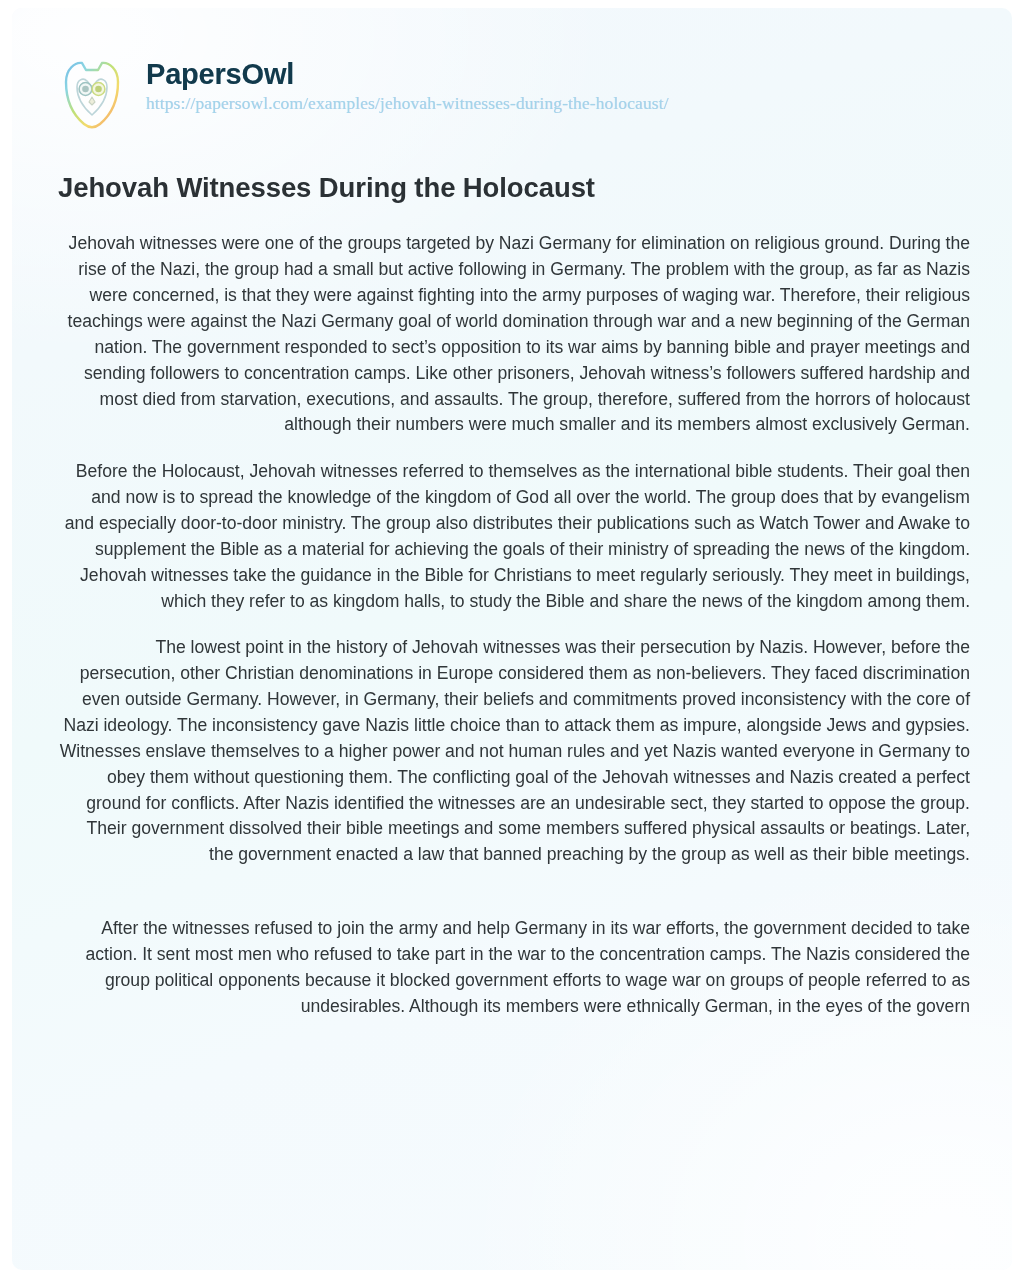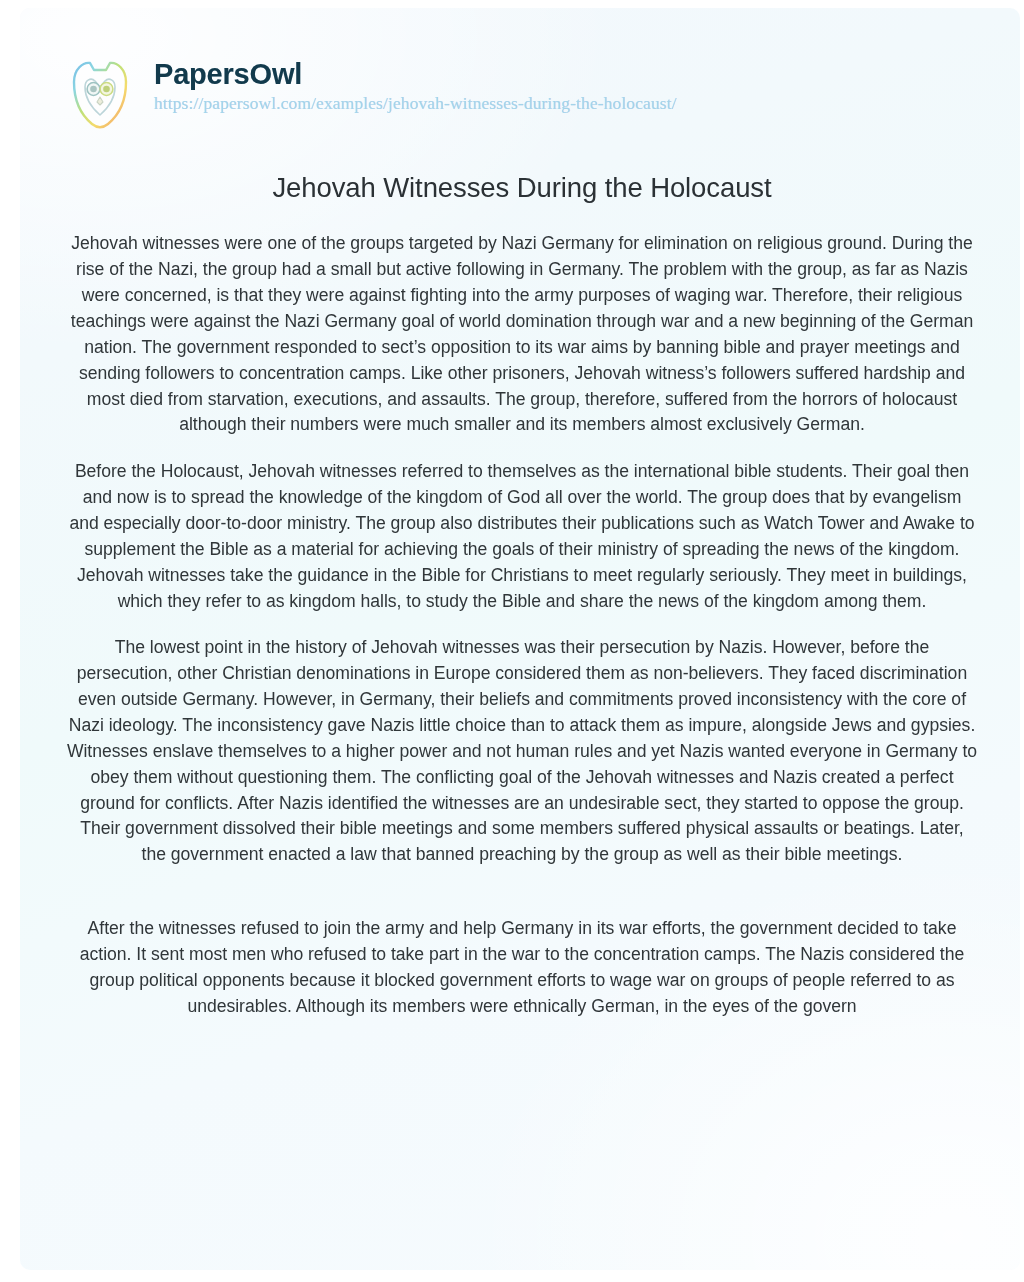--- a/index.html
+++ b/index.html
@@ -20,21 +20,21 @@
   #screenshot {
     position: relative;
     width: 1024px;
     height: 1282px;
     background: #ffffff;
   }
 
   
   #page-card {
     position: absolute;
-    left: 20px;
+    left: 12px;
     top: 8px;
     width: 1000px;
     height: 1262px;
     border-radius: 10px;
     background:
       linear-gradient(160deg, #f3f8fd 0%, #f2f9fc 22%, #f0fafb 46%, #f4fafd 70%, #f6fbfe 100%);
     overflow: hidden;
   }
 
   
@@ -110,35 +110,34 @@
   .article {
     position: absolute;
     left: 46px;
     top: 163px;
     width: 912px;
     z-index: 2;
   }
 
   .article-title {
     font-size: 27.5px;
-    font-weight: normal;
+    font-weight: bold;
     color: #2b3135;
     margin: 0 0 26px 0;
     line-height: 1.25;
     letter-spacing: -0.1px;
-    text-align: center;
   }
 
   .article-body p {
     margin: 0 0 21px 0;
     font-size: 17.6px;
     line-height: 1.47;
     color: #303639;
     letter-spacing: -0.02px;
-    text-align: center;
+    text-align: right;
   }
   .article-body p:last-child { margin-bottom: 0; margin-top: 48px; }
 
   
   .clipped {
     position: relative;
   }
 </style>
 </head>
 <body>

